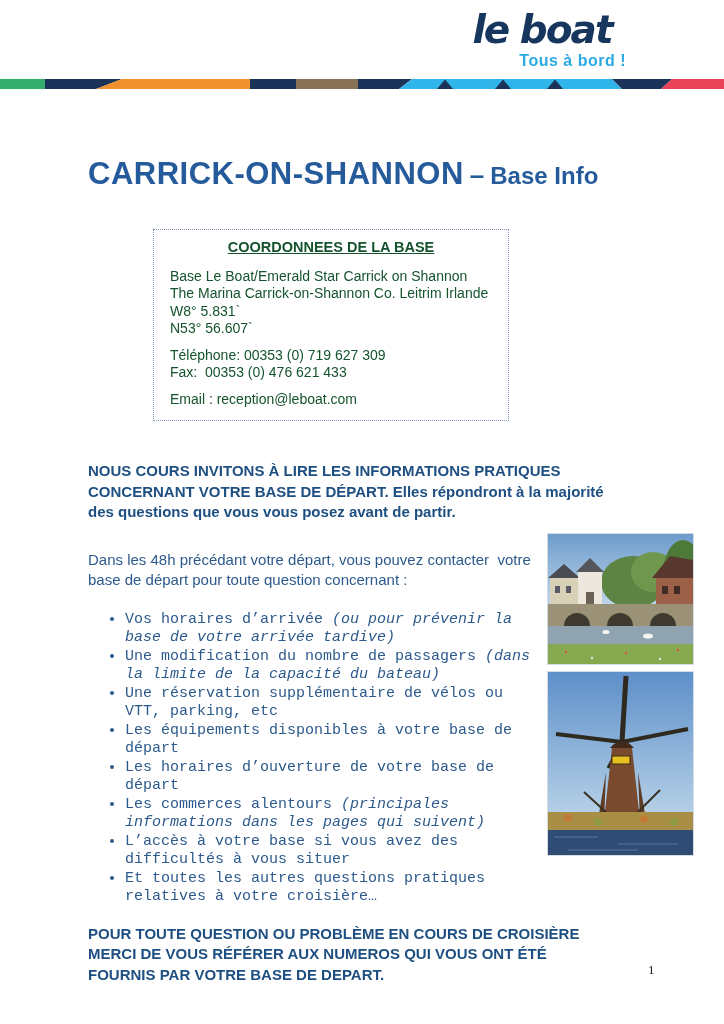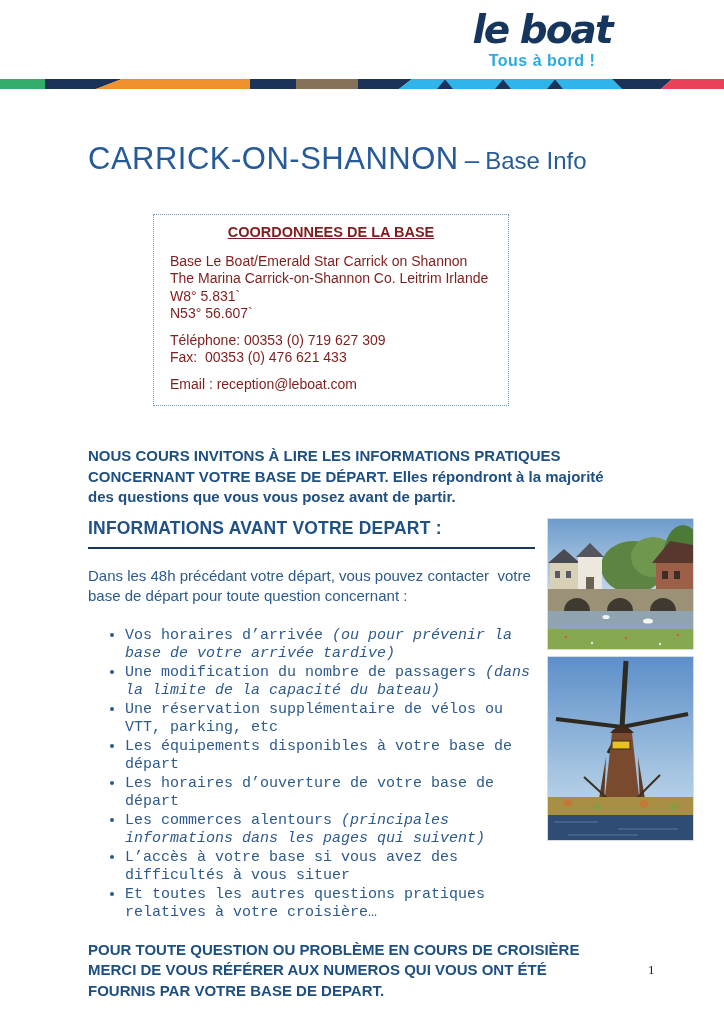--- a/index.html
+++ b/index.html
@@ -12,34 +12,34 @@
   .page { position:relative; width:672px; height:1024px; }
 
   
   .header { position:relative; height:89px; }
   .logo-block { position:absolute; top:8px; left:458px; width:168px; text-align:center; }
   .logo-text {
     font-family:"DejaVu Sans","Liberation Sans",sans-serif;
     font-style:italic; font-weight:bold; font-size:39px; line-height:44px;
     letter-spacing:-2px; color:#16365e;
   }
-  .tagline { font-weight:bold; font-size:16px; line-height:18px; color:#2baae1; letter-spacing:0.5px; }
+  .tagline { font-weight:bold; font-size:16px; line-height:18px; color:#2baae1; letter-spacing:0.5px;text-align:right; }
   .stripe { position:absolute; left:0; top:79px; width:724px; height:10px; display:block; }
 
   
-  .title { margin:51px 0 0 88px; font-weight:normal; color:#265b9b; white-space:nowrap; }
+  .title { margin:66px 0 0 88px; font-weight:bold; color:#265b9b; white-space:nowrap; }
   .title .main { font-size:31px; letter-spacing:0.5px; }
   .title .sep  { font-size:26px; padding:0 6px; }
   .title .sub  { font-size:24px; }
 
   
   .coord-box {
     margin:37px 0 0 153px; width:356px;
     border:1px dotted #7d95b5; padding:9px 16px 12px 16px;
-    font-size:14px; line-height:17.5px; color:#7f1d1d;
+    font-size:14px; line-height:17.5px; color:#14532d;
   }
   .coord-box .line { white-space:pre-wrap; }
   .coord-heading { text-align:center; font-weight:bold; font-size:14.5px; text-decoration:underline; margin-bottom:11px; }
   .coord-group { margin-bottom:9px; }
   .coord-group:last-child { margin-bottom:0; }
   .u { text-decoration:underline; }
 
   
   .bold-para {
     margin:40px 60px 0 88px; font-weight:bold; font-size:15px; line-height:20.5px;
@@ -111,21 +111,20 @@
     </div>
     <div class="coord-group">
       <div class="line">Email : reception@leboat.com</div>
     </div>
   </section>
 
   <p class="bold-para">NOUS COURS INVITONS À LIRE LES INFORMATIONS PRATIQUES CONCERNANT VOTRE BASE DE DÉPART. Elles répondront à la majorité des questions que vous vous posez avant de partir.</p>
 
   <div class="two-col">
     <div class="left-col">
-      <h2 class="section-heading">INFORMATIONS AVANT VOTRE DEPART :</h2>
       <p class="lead">Dans les 48h précédant votre départ, vous pouvez contacter  votre base de départ pour toute question concernant :</p>
       <ul class="bullets">
         <li><span>Vos horaires d’arrivée </span><em>(ou pour prévenir la base de votre arrivée tardive)</em></li>
         <li><span>Une modification du nombre de passagers </span><em>(dans la limite de la capacité du bateau)</em></li>
         <li><span>Une réservation supplémentaire de vélos ou VTT, parking, etc</span><em></em></li>
         <li><span>Les équipements disponibles à votre base de départ</span><em></em></li>
         <li><span>Les horaires d’ouverture de votre base de départ</span><em></em></li>
         <li><span>Les commerces alentours </span><em>(principales informations dans les pages qui suivent)</em></li>
         <li><span>L’accès à votre base si vous avez des difficultés à vous situer</span><em></em></li>
         <li><span>Et toutes les autres questions pratiques relatives à votre croisière…</span><em></em></li>

